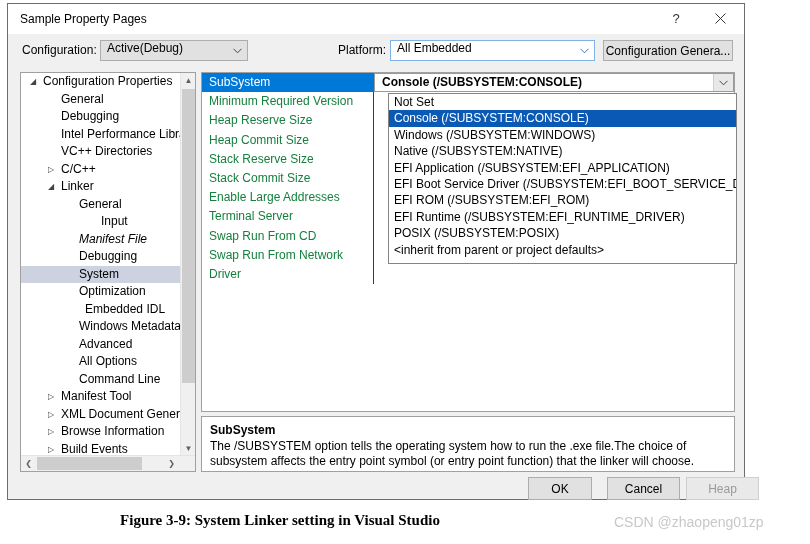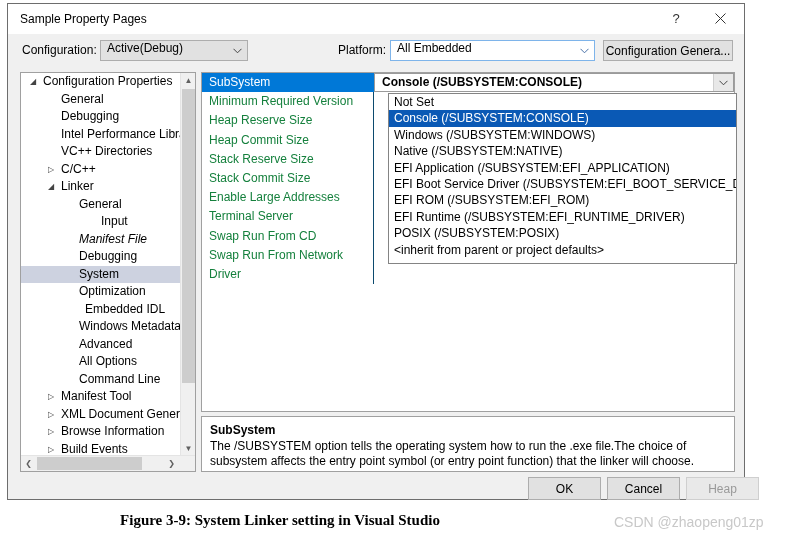--- a/index.html
+++ b/index.html
@@ -361,21 +361,21 @@
     line-height: 15px;
   }
   .desc-body {
     font-size: 12px;
     color: #000;
     line-height: 15px;
     margin-top: 1px;
   }
 
   
-  .btn-ok    { left: 520px; top: 473px; width: 73px; height: 23px; }
+  .btn-ok    { left: 520px; top: 473px; width: 64px; height: 23px; }
   .btn-cancel{ left: 599px; top: 473px; width: 73px; height: 23px; }
   .btn-apply { left: 678px; top: 473px; width: 73px; height: 23px;
                color: #9a9a9a; background: #e9e9e9; border-color: #cfcfcf; }
 
   
   .caption {
     position: absolute;
     left: 0;
     top: 512px;
     width: 560px;

